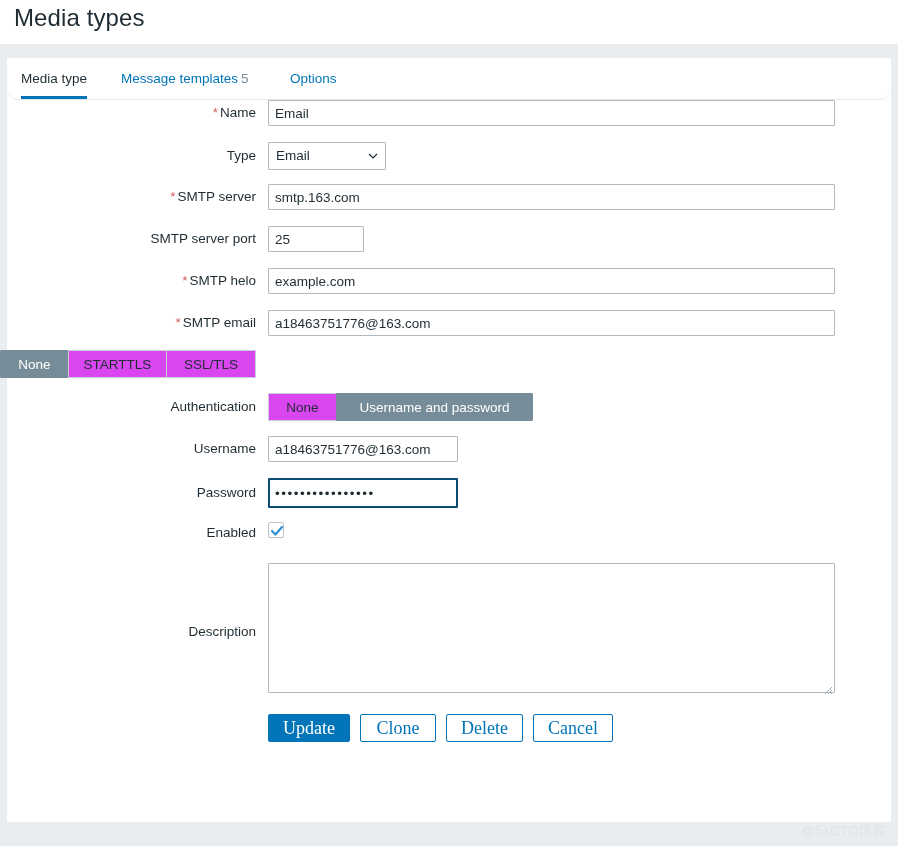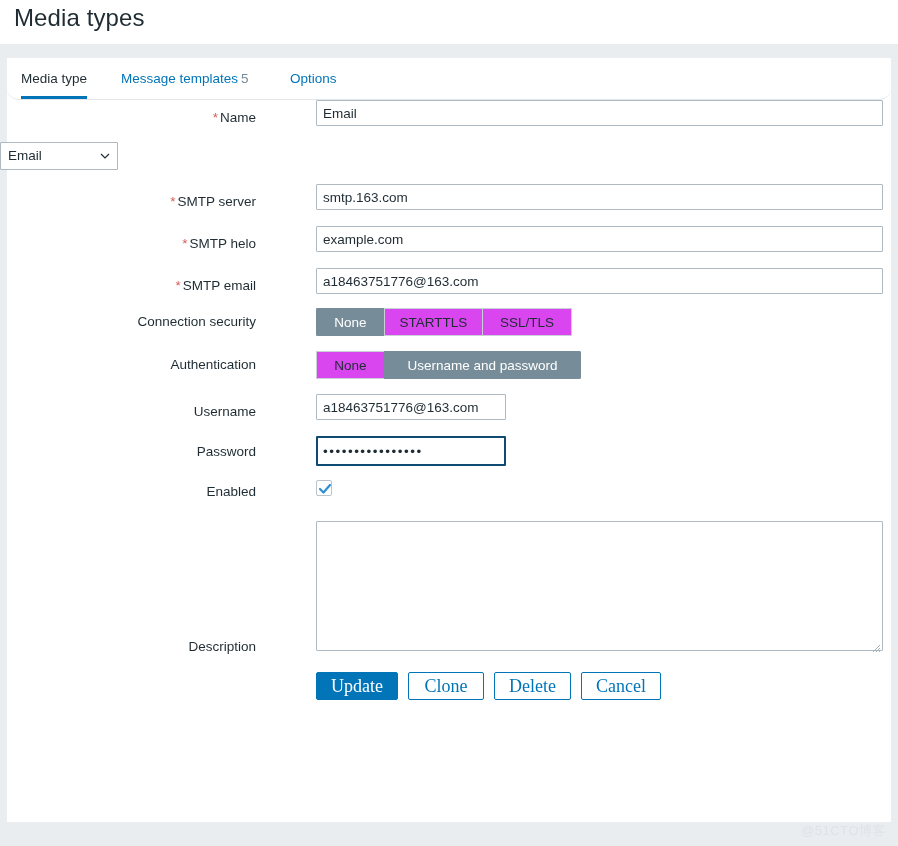--- a/index.html
+++ b/index.html
@@ -81,22 +81,21 @@
   
   .form {
     position: absolute;
     left: 0; top: 100px;
     width: 898px;
   }
   .row {
     position: relative;
     width: 805px;
     display: flex;
-    align-items: flex-end;
-    gap: 48px;
+    align-items: center;
   }
   .lbl {
     width: 268px;
     text-align: right;
     padding-right: 12px;
     font-size: 13.5px;
     color: #1f2c33;
     line-height: 16px;
     white-space: nowrap;
     flex: 0 0 268px;
@@ -276,56 +275,62 @@
   <div class="form">
 
     <div class="row" style="margin-bottom:16px;">
       <div class="lbl"><span class="req">*</span><span>Name</span></div>
       <div class="ctl">
         <input class="inp w-full" type="text" value="Email" style="">
       </div>
     </div>
 
     <div class="row" style="margin-bottom:14px;">
+      <div class="lbl" style="line-height:28px;">Type</div>
       <div class="ctl">
         <div class="sel-wrap">
           <div class="sel">Email</div>
           <span class="sel-caret">
             <svg viewBox="0 0 10 10" width="10" height="10">
                 <path d="M1 3 L5 7 L9 3" stroke="#1f2c33" stroke-width="1.2" fill="none"></path>
               </svg>
           </span>
         </div>
       </div>
     </div>
 
     <div class="row" style="margin-bottom:16px;">
       <div class="lbl"><span class="req">*</span><span>SMTP server</span></div>
       <div class="ctl">
         <input class="inp w-full" type="text" value="smtp.163.com" style="">
       </div>
     </div>
 
+    <div class="row" style="margin-bottom:16px;">
+      <div class="lbl">SMTP server port</div>
+      <div class="ctl">
+        <input class="inp w-port" type="text" value="25" style="">
+      </div>
+    </div>
 
     <div class="row" style="margin-bottom:16px;">
       <div class="lbl"><span class="req">*</span><span>SMTP helo</span></div>
       <div class="ctl">
         <input class="inp w-full" type="text" value="example.com" style="">
       </div>
     </div>
 
     <div class="row" style="margin-bottom:14px;">
       <div class="lbl"><span class="req">*</span><span>SMTP email</span></div>
       <div class="ctl">
         <input class="inp w-full" type="text" value="a18463751776@163.com" style="">
       </div>
     </div>
 
     <div class="row" style="margin-bottom:15px;">
-      <div class="lbl" style="line-height:28px;">Connection security</div>
       <div class="ctl">
         <div class="seg">
           <div class="seg-btn on" style="width:68px;padding:0;">None</div>
           <div class="seg-btn" style="width:98px;padding:0;">STARTTLS</div>
           <div class="seg-btn" style="width:90px;padding:0;">SSL/TLS</div>
         </div>
       </div>
     </div>
 
     <div class="row" style="margin-bottom:15px;">

